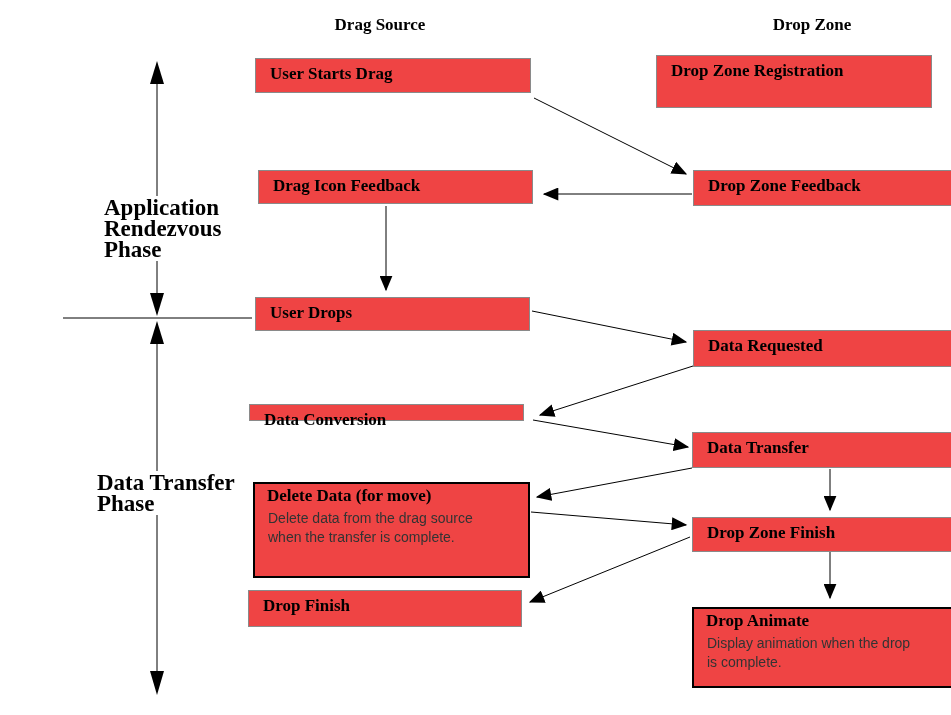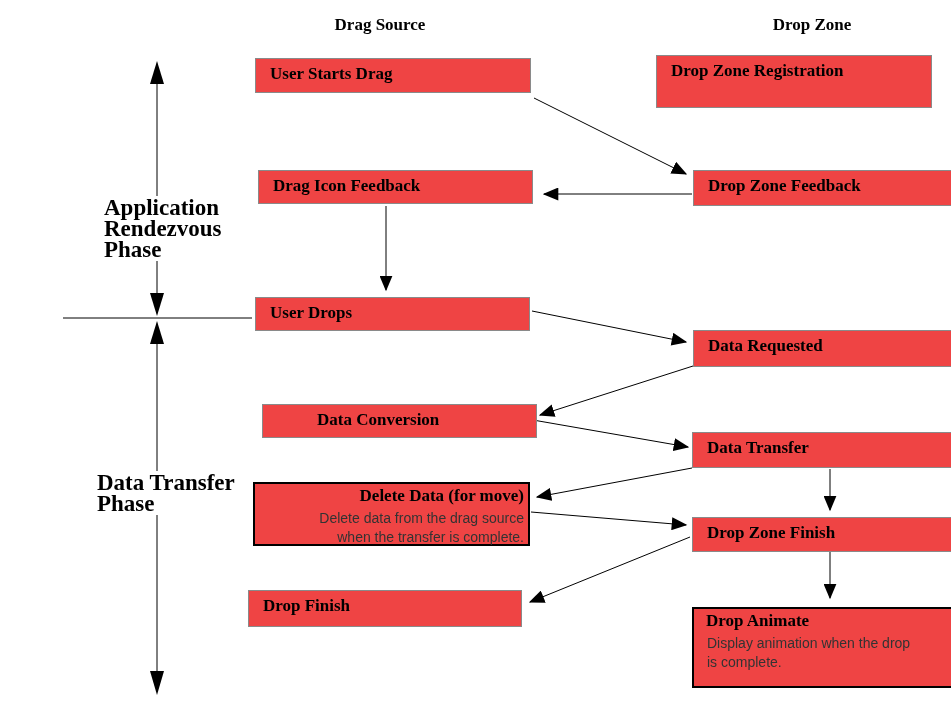--- a/index.html
+++ b/index.html
@@ -126,24 +126,24 @@
 
   <div class="node" style="left:215px; top:58px; width:276px; height:35px;">
     <div class="node-title">User Starts Drag</div>
   </div>
   <div class="node" style="left:218px; top:170px; width:275px; height:34px;">
     <div class="node-title">Drag Icon Feedback</div>
   </div>
   <div class="node" style="left:215px; top:297px; width:275px; height:34px;">
     <div class="node-title">User Drops</div>
   </div>
-  <div class="node" style="left:222px; top:404px; width:275px; height:34px;padding-left:40px;">
+  <div class="node" style="left:209px; top:404px; width:275px; height:17px;">
     <div class="node-title">Data Conversion</div>
   </div>
-  <div class="node emphasis" style="left:213px; top:482px; width:277px; height:64px;text-align:right;">
+  <div class="node emphasis" style="left:213px; top:482px; width:277px; height:96px;">
     <div class="node-title">Delete Data (for move)</div>
     <div class="node-body">
       <div>Delete data from the drag source</div>
       <div>when the transfer is complete.</div>
     </div>
   </div>
   <div class="node" style="left:208px; top:590px; width:274px; height:37px;">
     <div class="node-title">Drop Finish</div>
   </div>
 

